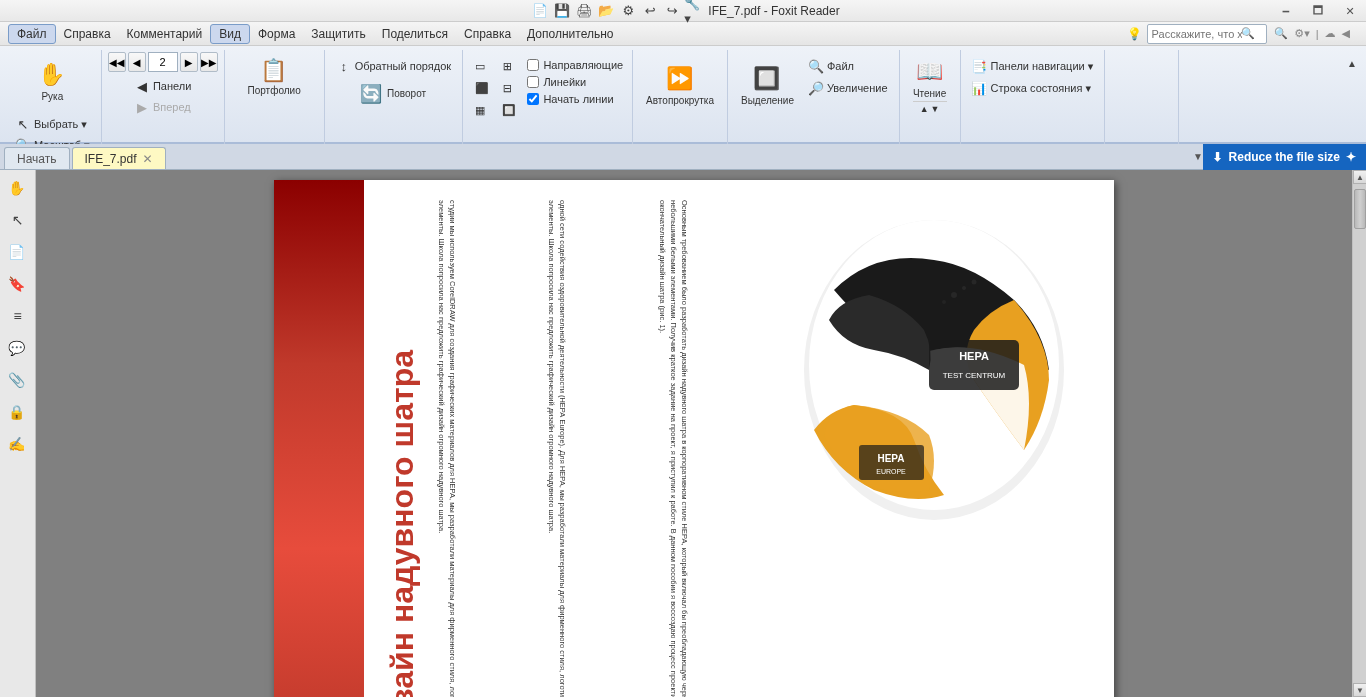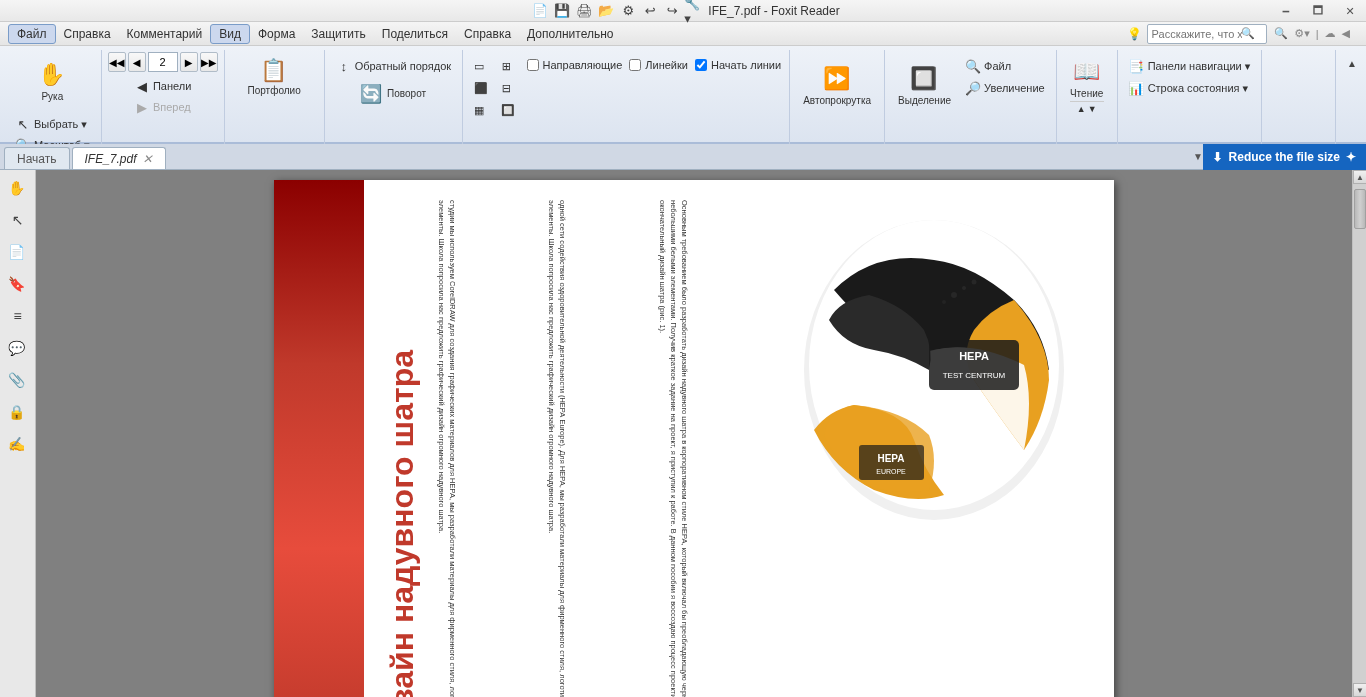--- a/index.html
+++ b/index.html
@@ -184,24 +184,23 @@
       border: 1px solid #a0b0c0;
       border-bottom: none;
       border-radius: 3px 3px 0 0;
       font-size: 12px;
       gap: 6px;
       background: #e0e8f0;
       color: #555;
       margin-right: 2px;
     }
     .tab.active {
-      background: #ffffff;
+      background: #fef9c3;
       color: #333;
       z-index: 2;
-      font-style: italic;
     }
     .tab-close {
       font-size: 12px;
       color: #888;
       cursor: pointer;
     }
     .tab-dropdown {
       position: absolute;
       right: 160px;
       top: 4px;
@@ -572,21 +571,21 @@
           <div class="rb-btn-sm">
             <span>⊞</span>
           </div>
           <div class="rb-btn-sm">
             <span>⊟</span>
           </div>
           <div class="rb-btn-sm">
             <span>🔲</span>
           </div>
         </div>
-        <div style="display:flex; flex-direction:row; gap:3px; padding-top:2px;">
+        <div style="display:flex; flex-direction:column; gap:3px; padding-top:2px;">
           <label class="ribbon-checkbox">
             <input type="checkbox" style="">
             <span>Направляющие</span>
           </label>
           <label class="ribbon-checkbox">
             <input type="checkbox" style="">
             <span>Линейки</span>
           </label>
           <label class="ribbon-checkbox">
             <input type="checkbox" checked="" style="">

